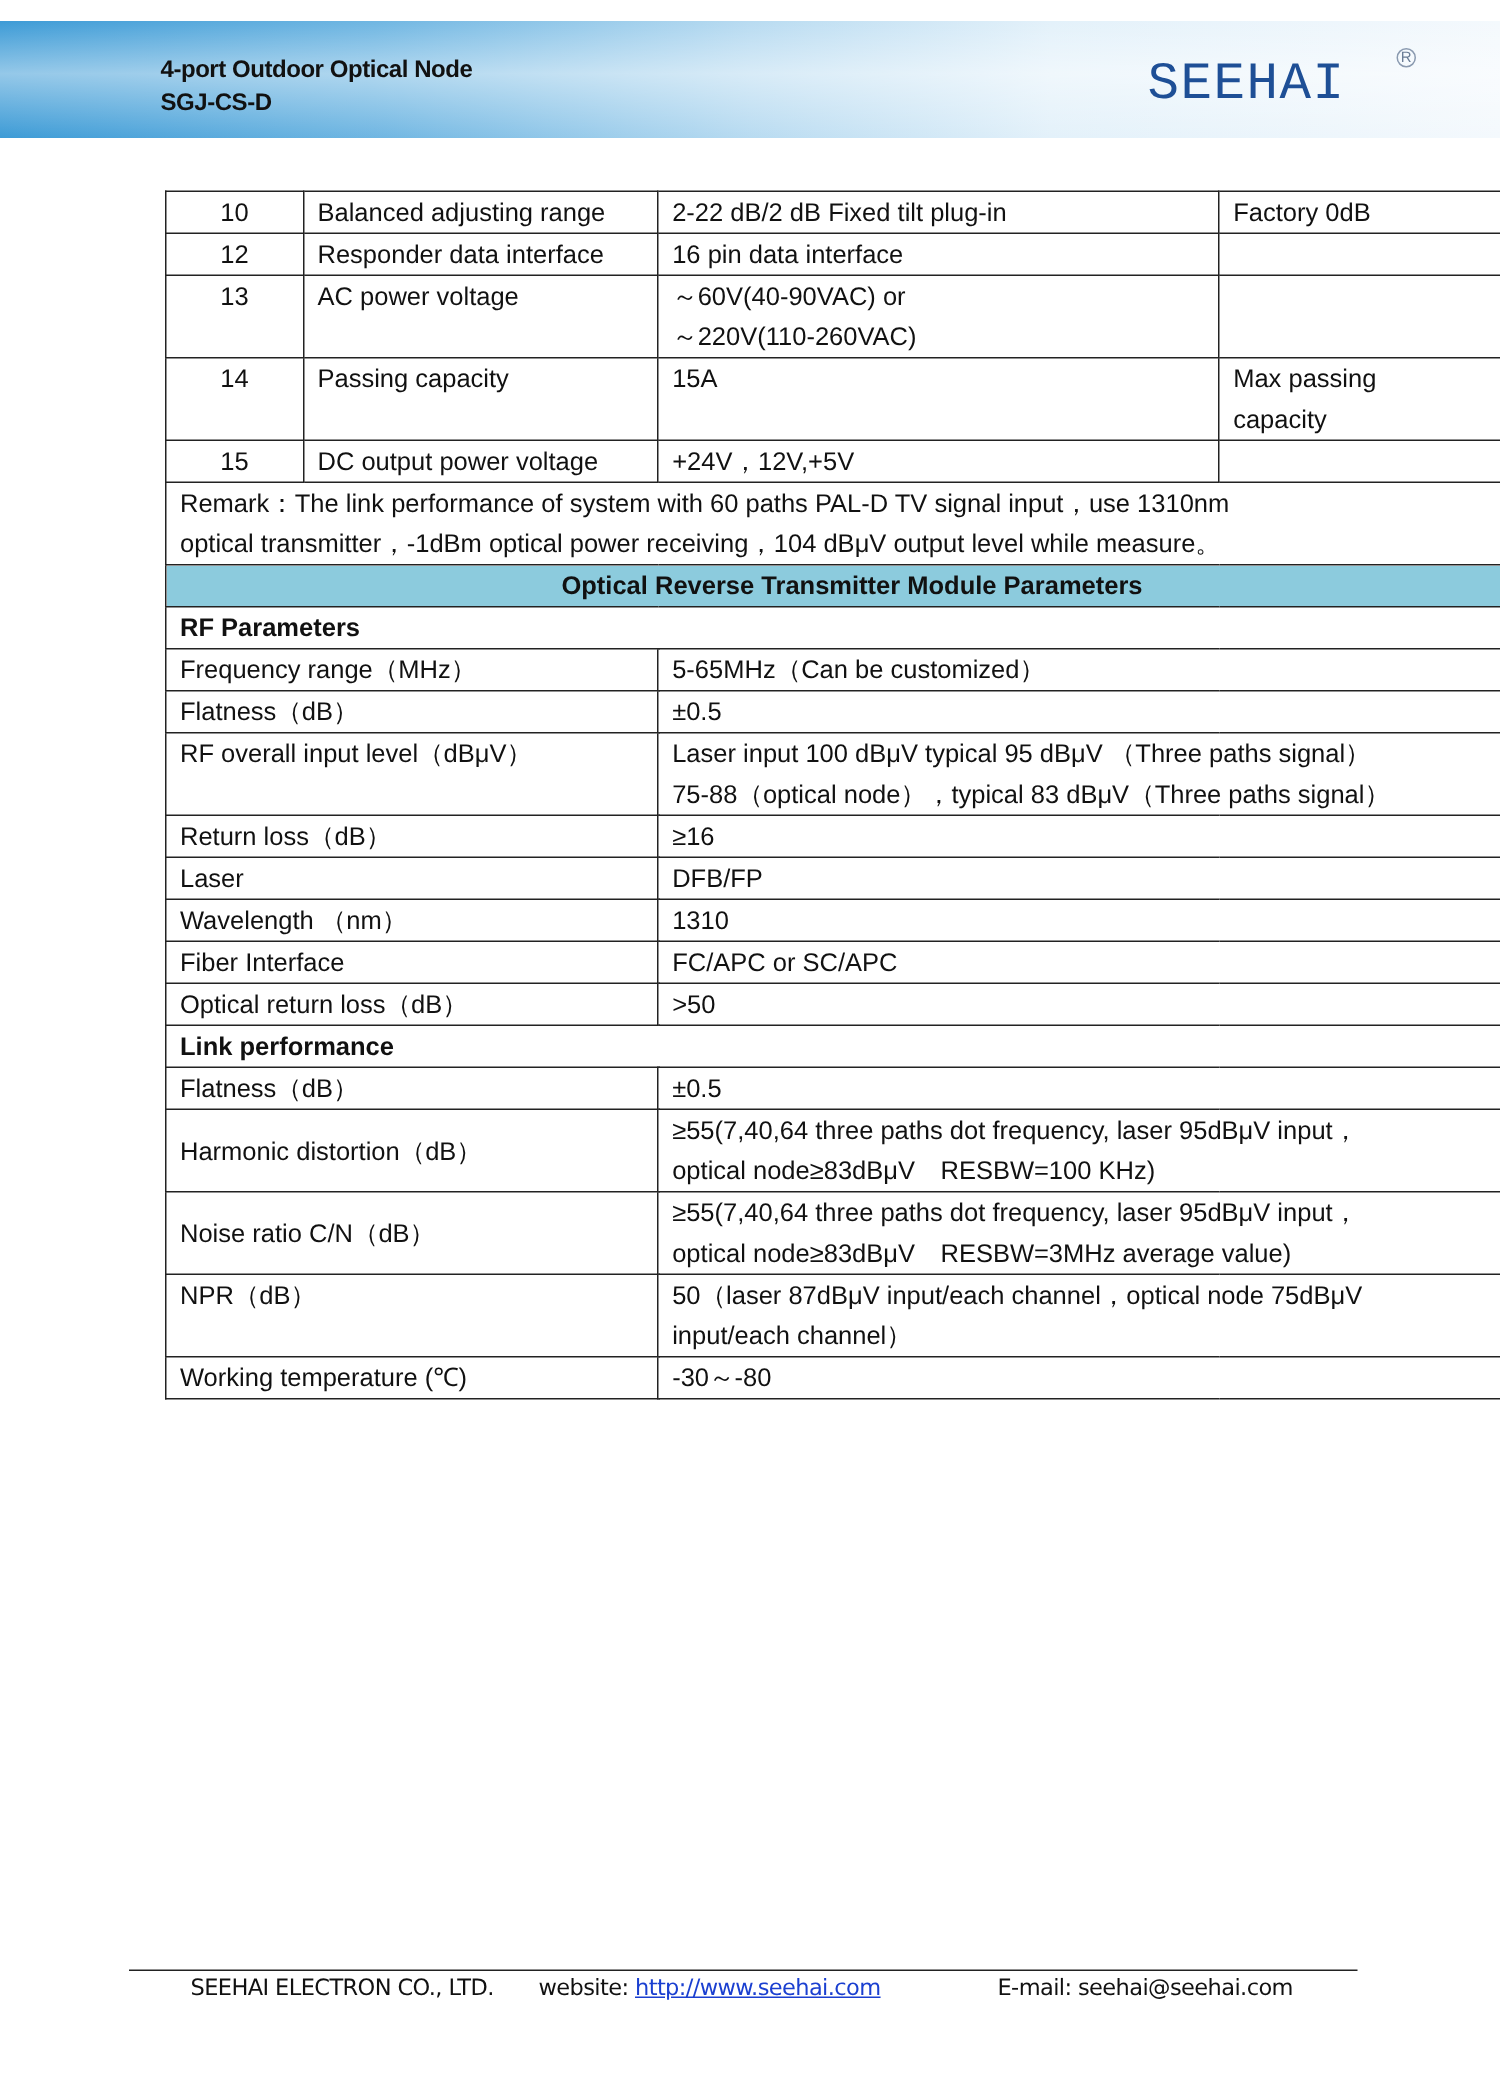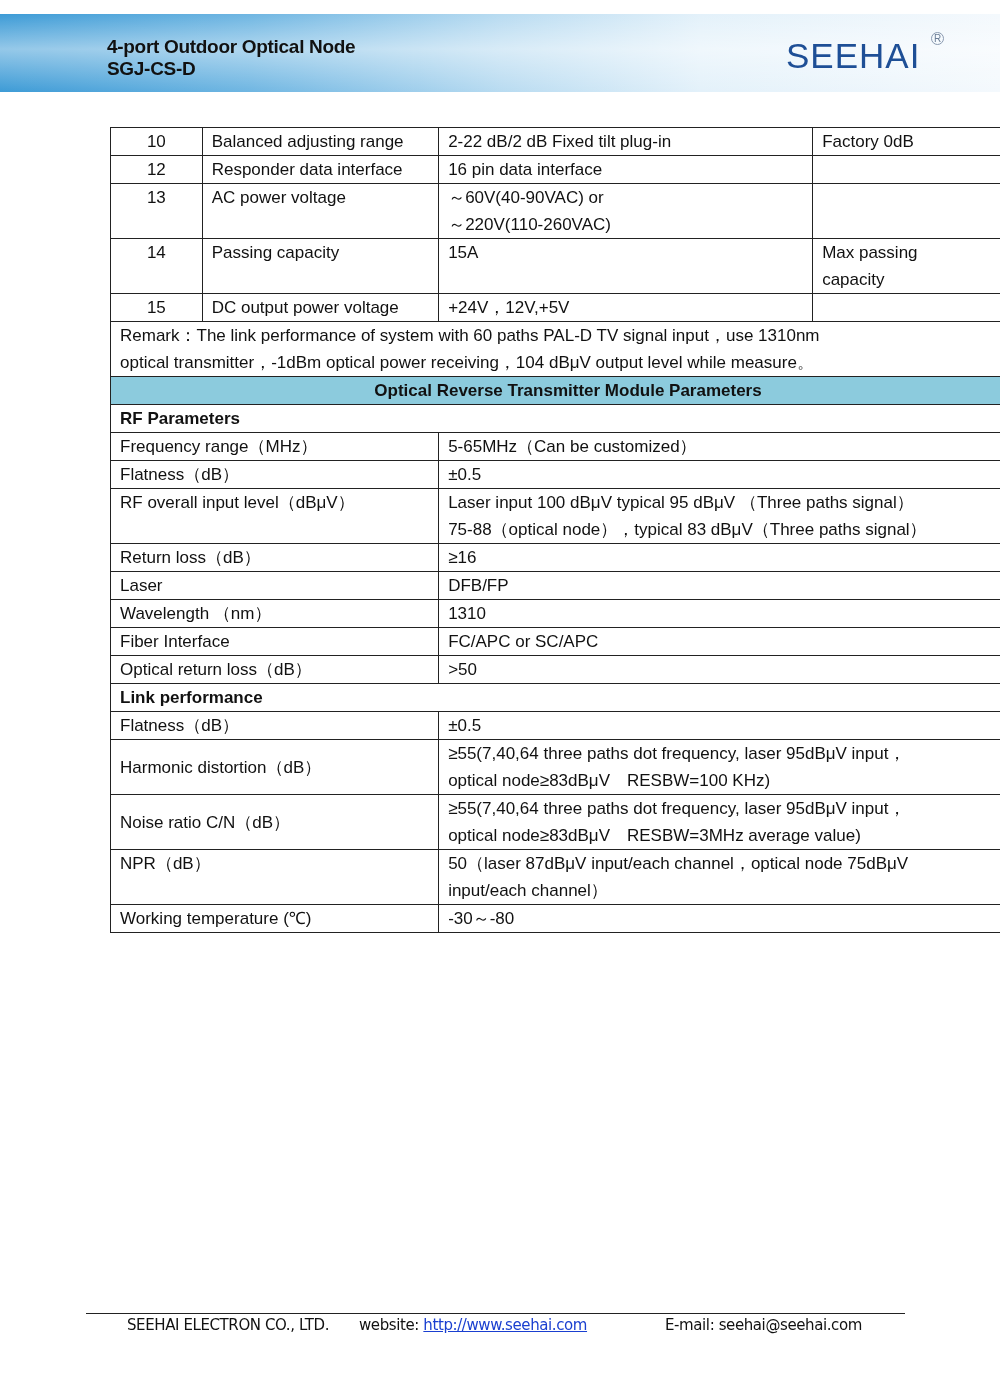--- a/index.html
+++ b/index.html
@@ -9,27 +9,27 @@
     overflow: hidden;
   }
   .banner {
     position: absolute; left: 0; top: 14px; width: 1000px; height: 78px;
     background:
       linear-gradient(180deg, rgba(255,255,255,0.0) 0%, rgba(255,255,255,0.45) 45%, rgba(255,255,255,0.0) 100%),
       linear-gradient(90deg, #3d9bd6 0%, #6fb6e2 25%, #b8dbf1 50%, #e3f1fa 70%, #f4f9fd 100%);
   }
   .banner-title {
     position: absolute; left: 107px; top: 22px;
-    font-family: "Liberation Sans", sans-serif; font-weight: bold; font-size: 19px;
+    font-family: "Liberation Sans", sans-serif; font-weight: bold; font-size: 16px;
     line-height: 22px; color: #111; letter-spacing: -0.3px;
   }
   .banner-title div { white-space: nowrap; }
   .logo {
-    position: absolute; left: 786px; top: 22px;
-    font-family: Liberation Sans, sans-serif; font-size: 35px; color: #1e4f96;
+    position: absolute; left: 765px; top: 22px;
+    font-family: Liberation Mono, monospace; font-size: 35px; color: #1e4f96;
     letter-spacing: 1px; line-height: 40px;
   }
   .logo-reg {
     position: absolute; left: 931px; top: 18px; font-size: 10px; color: #6a7d96;
     border: 1px solid #8a9ab0; border-radius: 50%; width: 11px; height: 11px;
     line-height: 11px; text-align: center;
   }
 
   table.spec {
     position: absolute; left: 110px; top: 127px; width: 901px;

